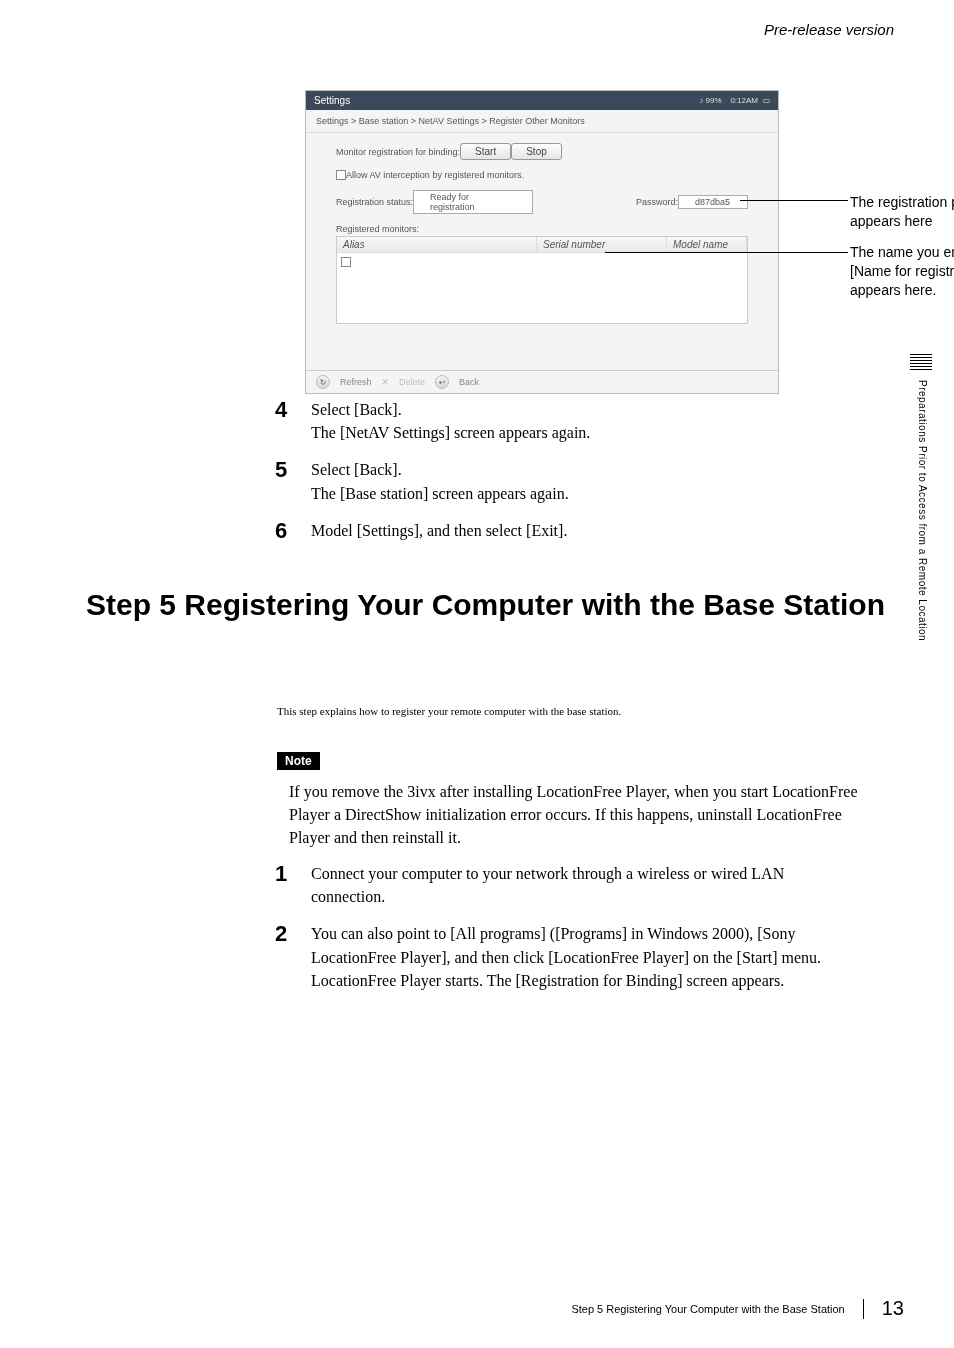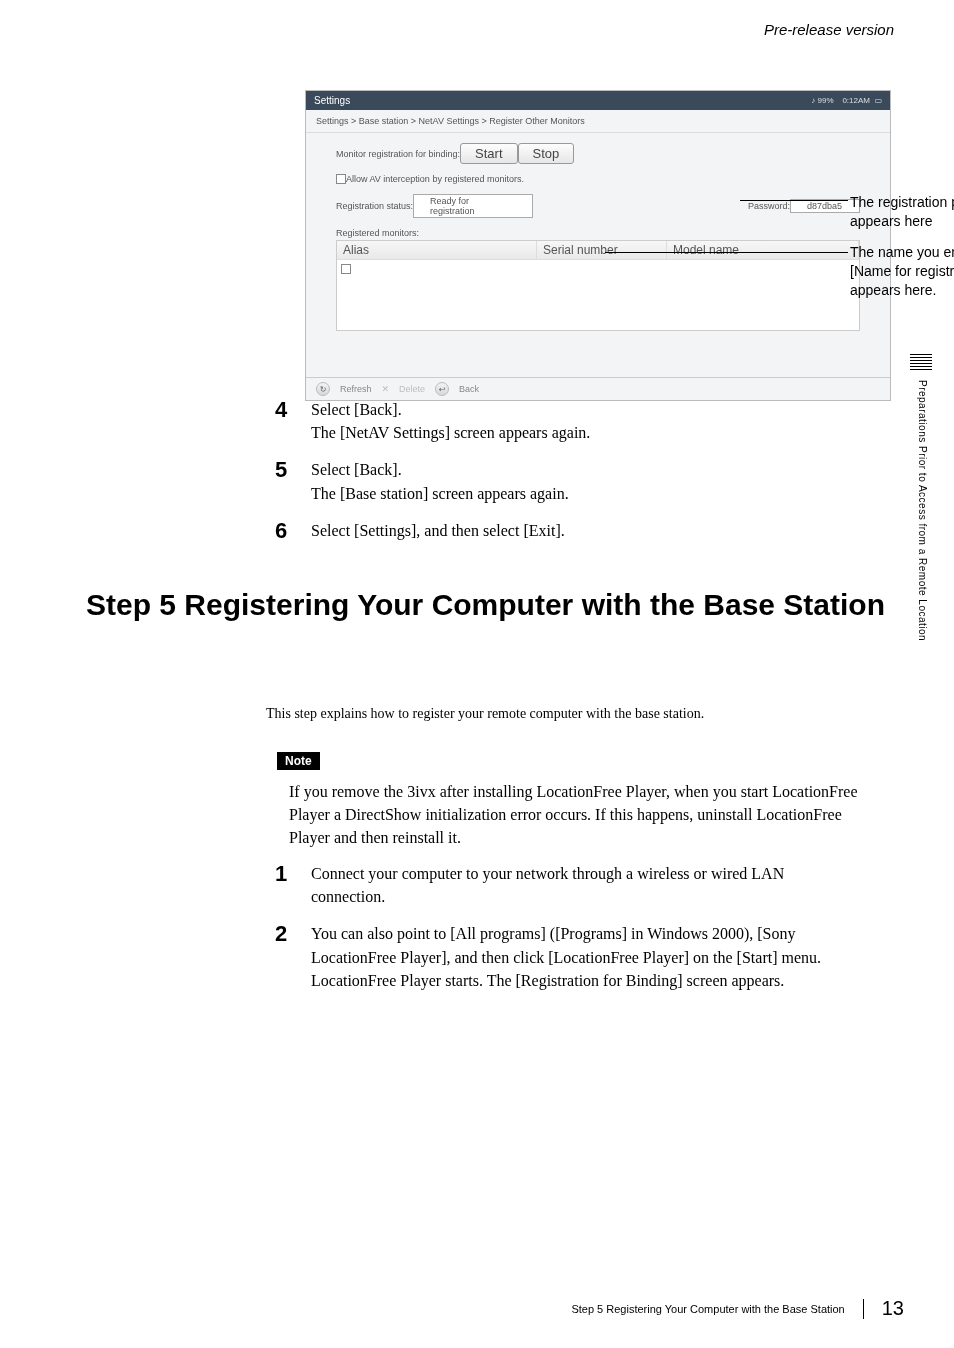--- a/index.html
+++ b/index.html
@@ -18,21 +18,21 @@
     font-style: italic;
     font-size: 15px;
     font-family: Liberation Sans, sans-serif;
   }
 
   
   .panel {
     position: absolute;
     left: 305px;
     top: 90px;
-    width: 586px;
+    width: 474px;
     background: #f3f4f5;
     border: 1px solid #bbb;
     font-family: Arial, Helvetica, sans-serif;
     font-size: 9px;
     color: #555;
   }
   .panel-titlebar {
     background: #3a4a5a;
     color: #fff;
     padding: 4px 8px;
@@ -49,21 +49,21 @@
   }
   .panel-body {
     padding: 10px 30px 16px;
   }
   .row { display: flex; align-items: center; margin-bottom: 10px; }
   .btn-sm {
     border: 1px solid #999;
     background: linear-gradient(#fdfdfd,#e6e6e6);
     border-radius: 3px;
     padding: 2px 14px;
-    font-size: 13px;
+    font-size: 10px;
     color: #444;
   }
   .chk {
     width: 10px; height: 10px;
     border: 1px solid #888;
     background: #fff;
     display: inline-block;
   }
   .field-box {
     border: 1px solid #aaa;
@@ -72,22 +72,23 @@
     font-size: 9px;
   }
   .table-area {
     border: 1px solid #ccc;
     background: #fff;
     width: 100%;
   }
   .table-head {
     display: flex;
     background: linear-gradient(#f7f7f7,#e9e9e9);
-    font-size: 12px;
+    font-size: 10px;
     border-bottom: 1px solid #ddd;
+    font-style: italic;
   }
   .table-head > div { padding: 2px 6px; border-right: 1px solid #ddd; }
   .col-alias { flex: 0 0 200px; }
   .col-sn { flex: 0 0 130px; }
   .col-mn { flex: 1; }
   .table-rows { height: 70px; }
   .table-rows .chk { margin: 4px; }
   .panel-bottom {
     margin-top: 30px;
     border-top: 1px solid #ccc;
@@ -151,24 +152,24 @@
     font-family: Arial, Helvetica, sans-serif;
     font-weight: bold;
     font-size: 30px;
     line-height: 1.25;
     width: 800px;
   }
 
   
   .intro {
     position: absolute;
-    left: 266px;
+    left: 277px;
     top: 704px;
     width: 570px;
-    font-size: 14px;
+    font-size: 11px;
     line-height: 1.45;
   }
 
   
   .note-tag {
     position: absolute;
     left: 277px;
     top: 752px;
     background: #000;
     color: #fff;
@@ -325,21 +326,21 @@
   <div class="step">
     <div class="num">5</div>
     <div class="body">
       <div>Select [Back].</div>
       <div>The [Base station] screen appears again.</div>
     </div>
   </div>
   <div class="step">
     <div class="num">6</div>
     <div class="body">
-      <div>Select [Settings], and then select [Exit].</div>
+      <div>Model [Settings], and then select [Exit].</div>
     </div>
   </div>
 </div>
 
 <h1 class="h1">Step 5 Registering Your Computer with the Base Station</h1>
 
 <div class="intro">This step explains how to register your remote computer with the base station.</div>
 
 <div class="note-tag">Note</div>
 <div class="note-body">If you remove the 3ivx after installing LocationFree Player, when you start LocationFree Player a DirectShow initialization error occurs. If this happens, uninstall LocationFree Player and then reinstall it.</div>

